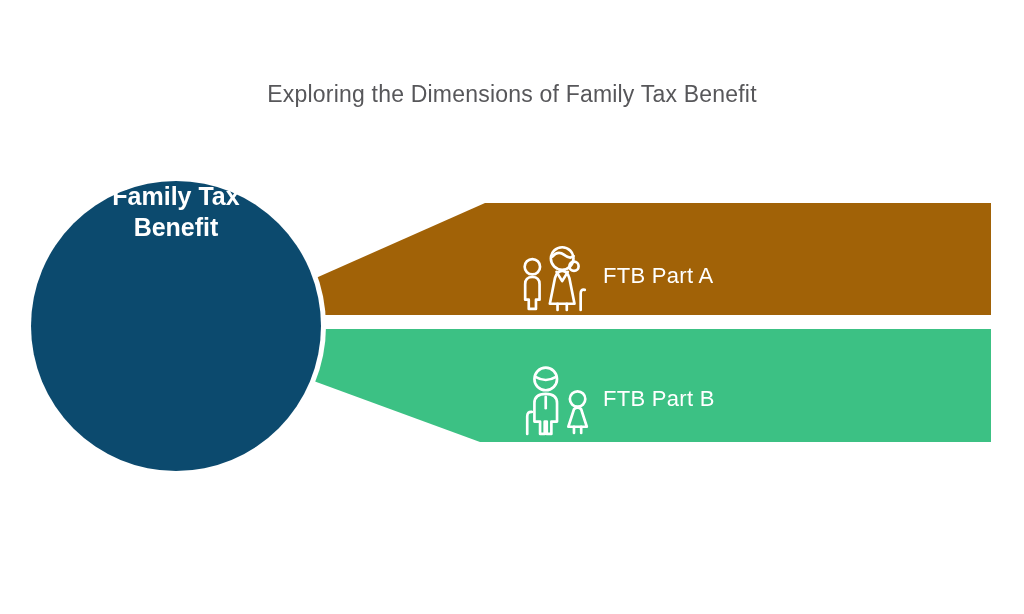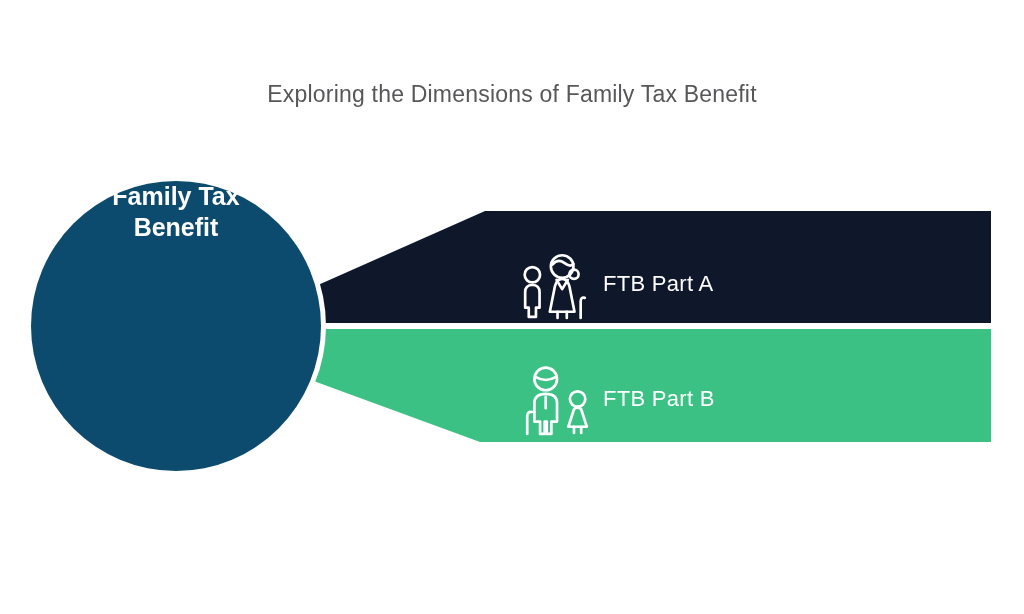--- a/index.html
+++ b/index.html
@@ -28,23 +28,23 @@
     color: #57575a;
   }
 
   
   .banner {
     position: absolute;
     left: 300px;
     width: 691px;
   }
   .banner-a {
-    top: 211px;
+    top: 203px;
     height: 146px;
-    background: #0f172a;
+    background: #a16207;
     clip-path: polygon(185px 0px, 691px 0px, 691px 112px, 0px 112px, 0px 82px);
   }
   .banner-b {
     top: 329px;
     height: 140px;
     background: #3cc184;
     clip-path: polygon(0px 0px, 691px 0px, 691px 113px, 180px 113px, 0px 47px);
   }
   .banner-content {
     position: absolute;

